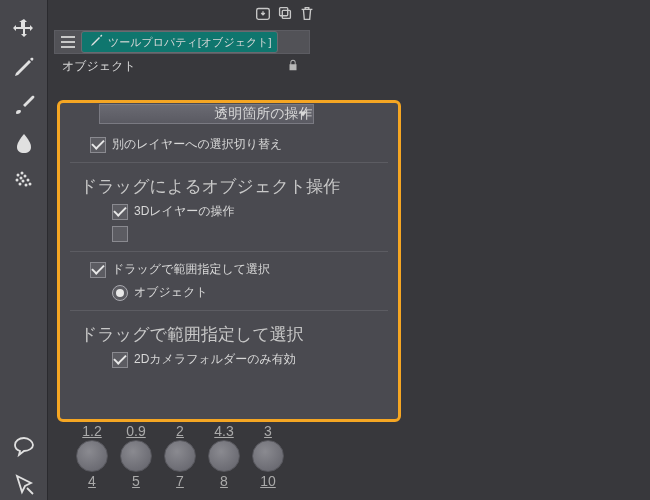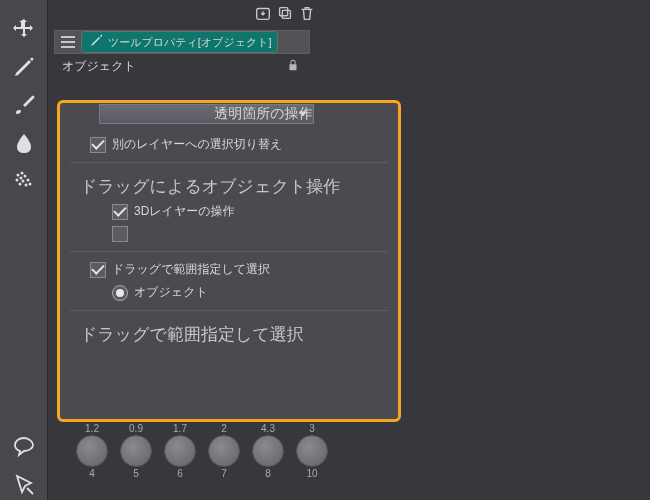--- a/index.html
+++ b/index.html
@@ -182,22 +182,23 @@
   gap: 4px;
 }
 .brush-cell {
   width: 40px;
   display: flex;
   flex-direction: column;
   align-items: center;
   gap: 1px;
 }
 .brush-num-top, .brush-num-bot {
-  font-size: 10px;
+  font-size: 14px;
   color: #aaaaaa;
+  text-decoration: underline;
 }
 .brush-circle {
   width: 32px; height: 32px;
   border-radius: 50%;
   background: radial-gradient(circle at 40% 35%, #8a8a90, #606068);
   border: 1px solid #56565c;
 }
 .small-brush-icon svg { width: 16px; height: 16px; fill: #e0e0e0; }
 </style>
 </head>
@@ -316,20 +317,24 @@
     </div>
     <div class="row indent">
       <div class="radio checked"></div>
       <span>オブジェクト</span>
     </div>
 
     <div class="divider"></div>
 
     <div class="section-label">ドラッグで範囲指定して選択</div>
 
+    <div class="row indent">
+      <div class="checkbox checked"></div>
+      <span>2Dカメラフォルダーのみ有効</span>
+    </div>
   </div>
 
   <div class="dropdown-wrap">
     <div class="dropdown">
       <span>透明箇所の操作</span>
       <div class="dropdown-caret"></div>
     </div>
   </div>
 
   <div class="brush-strip">
@@ -338,25 +343,20 @@
           <span class="brush-num-top">1.2</span>
           <div class="brush-circle"></div>
           <span class="brush-num-bot">4</span>
         </div>
       <div class="brush-cell">
           <span class="brush-num-top">0.9</span>
           <div class="brush-circle"></div>
           <span class="brush-num-bot">5</span>
         </div>
       <div class="brush-cell">
-          <span class="brush-num-top">1.7</span>
-          <div class="brush-circle"></div>
-          <span class="brush-num-bot">6</span>
-        </div>
-      <div class="brush-cell">
           <span class="brush-num-top">2</span>
           <div class="brush-circle"></div>
           <span class="brush-num-bot">7</span>
         </div>
       <div class="brush-cell">
           <span class="brush-num-top">4.3</span>
           <div class="brush-circle"></div>
           <span class="brush-num-bot">8</span>
         </div>
       <div class="brush-cell">

